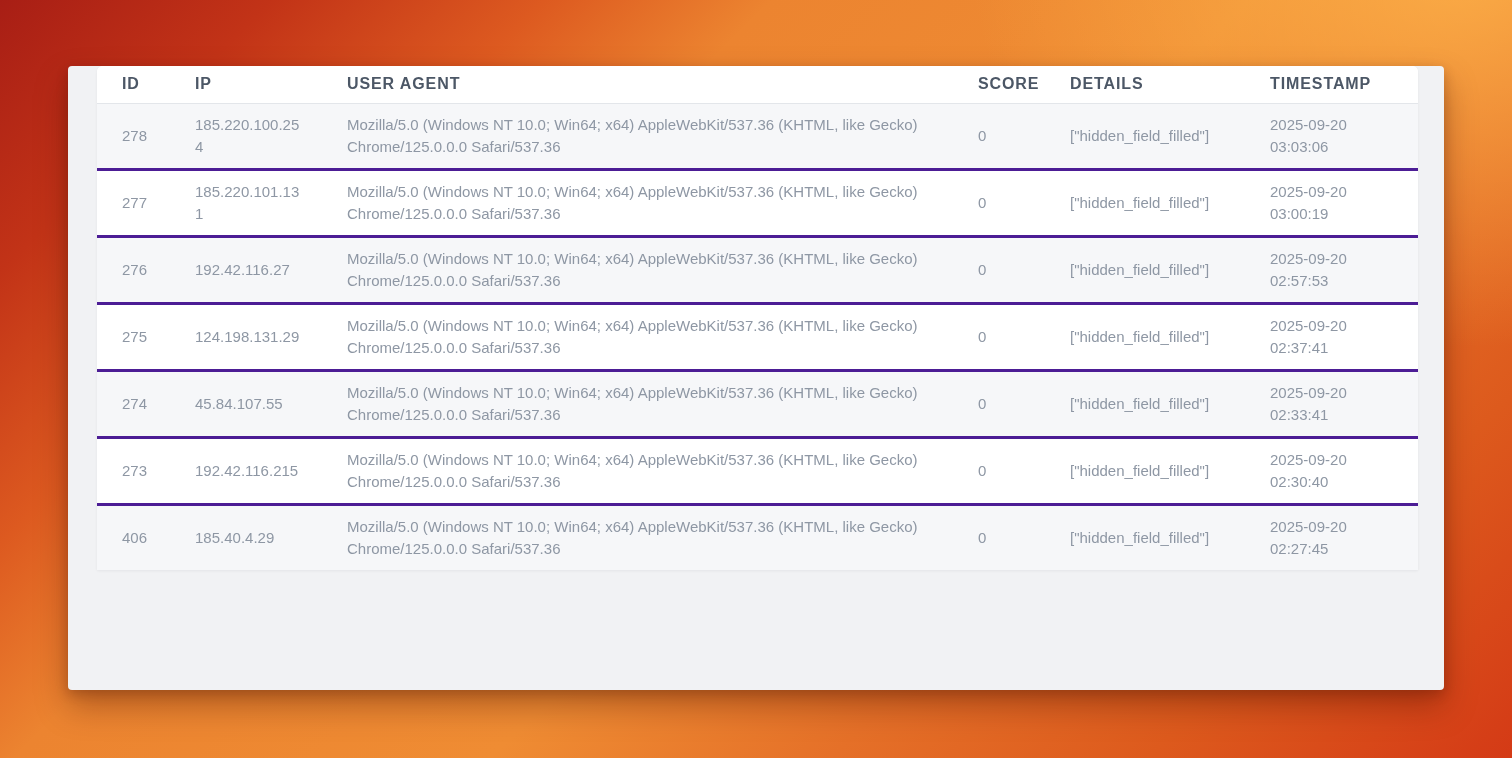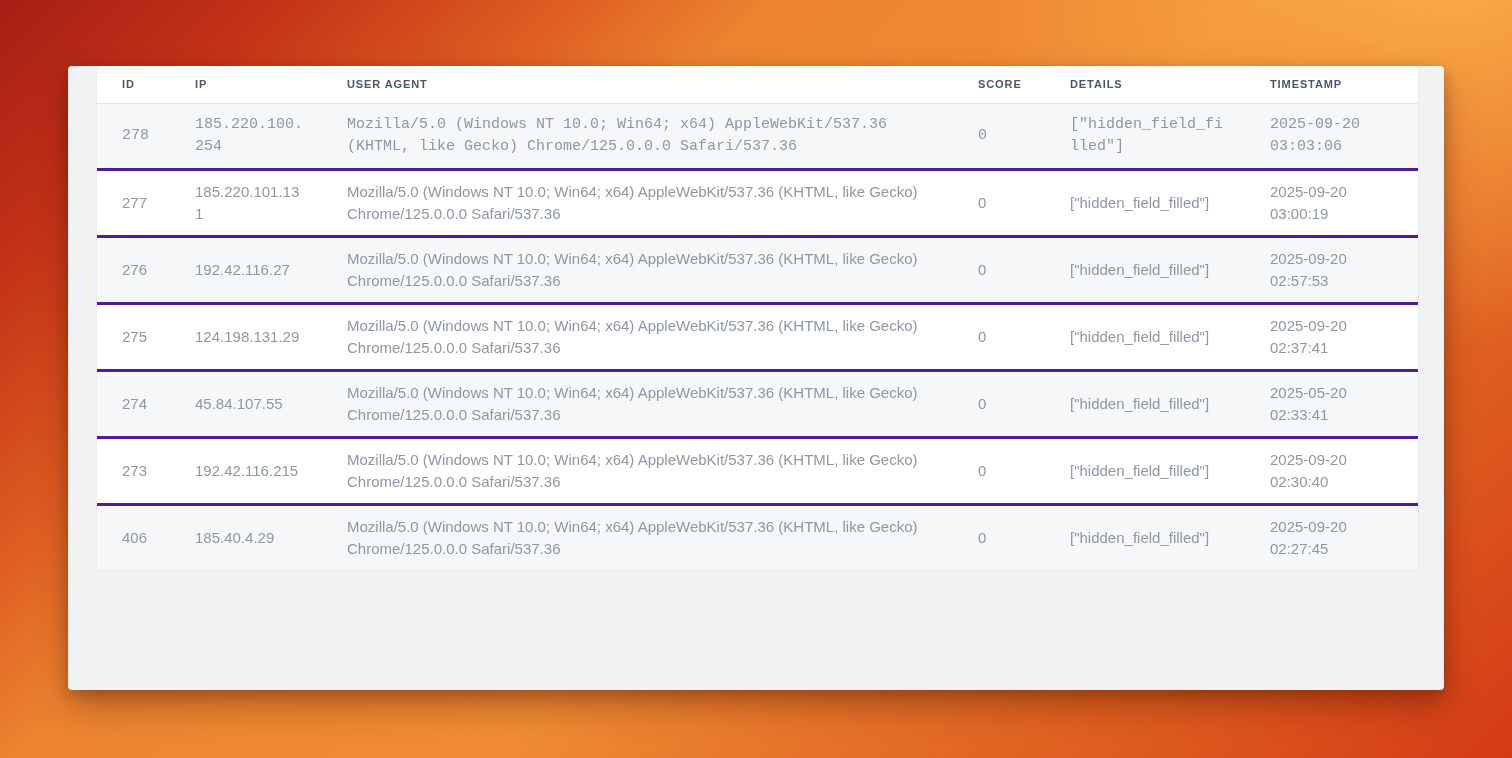--- a/index.html
+++ b/index.html
@@ -44,39 +44,39 @@
   col.c-ua        { width: 631px; }
   col.c-score     { width: 92px; }
   col.c-details   { width: 200px; }
   col.c-timestamp { width: 173px; }
   thead th {
     height: 37px;
     background: #ffffff;
     text-align: left;
     vertical-align: middle;
     padding: 0 18px 0 25px;
-    font-size: 11px;
+    font-size: 16px;
     font-weight: 700;
     letter-spacing: 0.9px;
     text-transform: uppercase;
     color: #4c5766;
     border-bottom: 1px solid #e3e6ea;
     white-space: nowrap;
   }
   tbody td {
     height: 65px;
     vertical-align: middle;
     padding: 10px 18px 10px 25px;
     font-size: 15px;
     line-height: 22px;
     color: #8e97a4;
     word-wrap: break-word;
   }
   tbody tr { border-top: 3px solid #4c1d95; }
-  tbody tr:first-child { border-top: none; font-family: Liberation Mono, monospace; }
+  tbody tr:first-child { border-top: none; }
   tbody tr:nth-child(odd)  { background: #f6f7f9; }
   tbody tr:nth-child(even) { background: #ffffff; }
 </style>
 </head>
 <body>
 
 <div class="card">
 
   <div class="table-wrap">
     <table>
@@ -130,21 +130,21 @@
     <td>0</td>
     <td>["hidden_field_filled"]</td>
     <td>2025-09-20 02:37:41</td>
   </tr>
           <tr>
     <td>274</td>
     <td>45.84.107.55</td>
     <td>Mozilla/5.0 (Windows NT 10.0; Win64; x64) AppleWebKit/537.36 (KHTML, like Gecko) Chrome/125.0.0.0 Safari/537.36</td>
     <td>0</td>
     <td>["hidden_field_filled"]</td>
-    <td>2025-05-20 02:33:41</td>
+    <td>2025-09-20 02:33:41</td>
   </tr>
           <tr>
     <td>273</td>
     <td>192.42.116.215</td>
     <td>Mozilla/5.0 (Windows NT 10.0; Win64; x64) AppleWebKit/537.36 (KHTML, like Gecko) Chrome/125.0.0.0 Safari/537.36</td>
     <td>0</td>
     <td>["hidden_field_filled"]</td>
     <td>2025-09-20 02:30:40</td>
   </tr>
           <tr>

